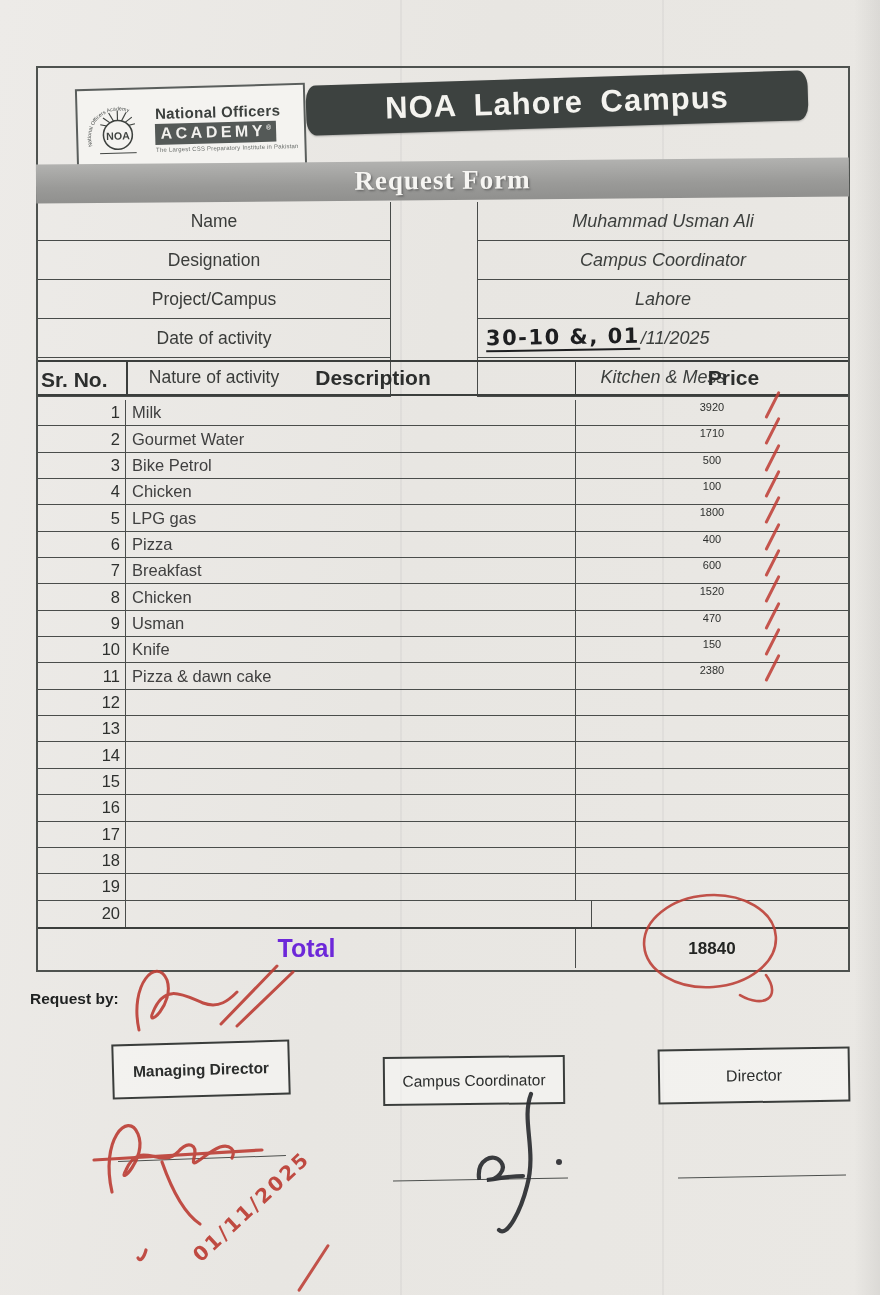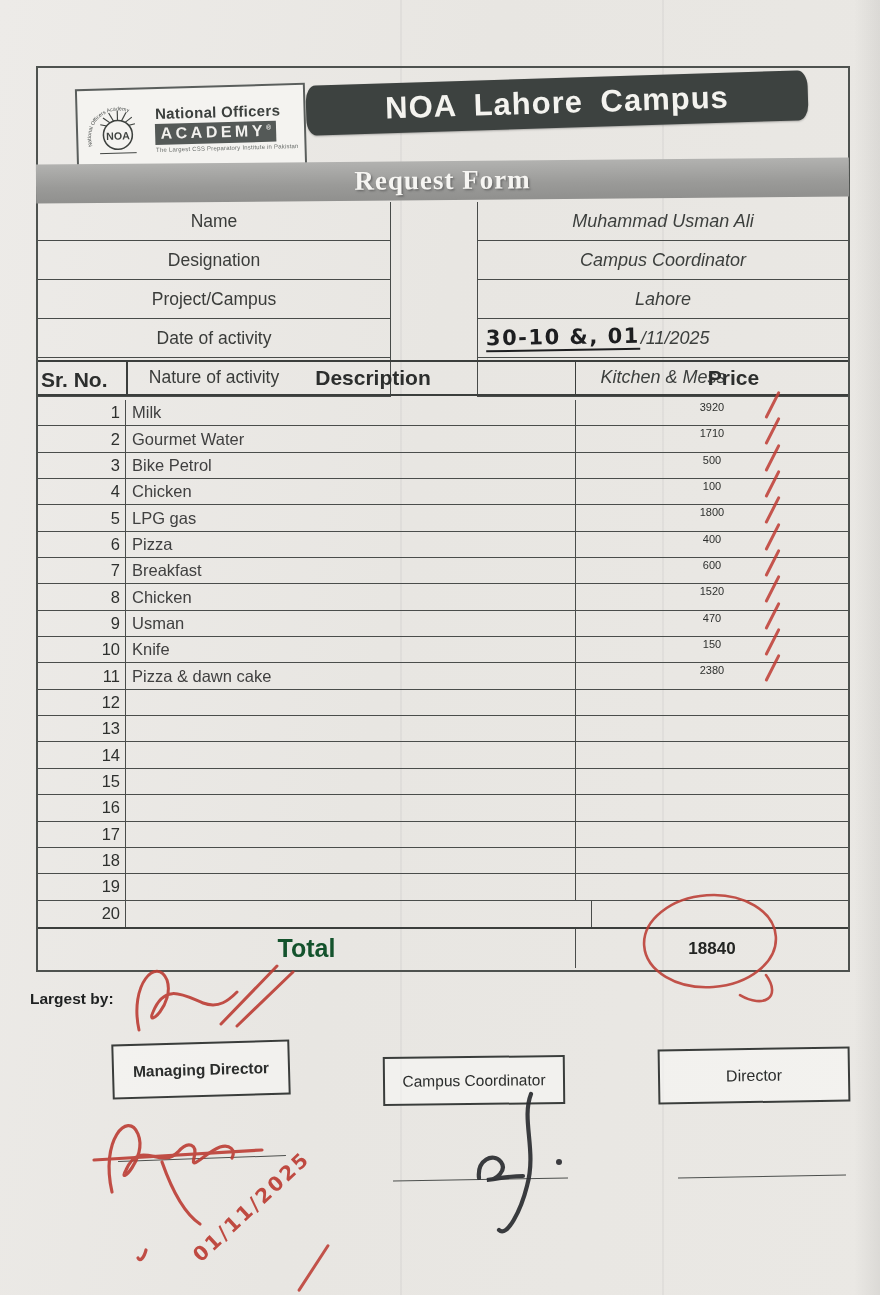--- a/index.html
+++ b/index.html
@@ -79,21 +79,21 @@
   .check { display:none; }
   .trow.checked .check { display:block; position:absolute; right:74px; top:-10px;
     width:3.2px; height:30px; background:#bf4038; transform:rotate(27deg);
     border-radius:3px; opacity:0.88; }
 
   
   .total-row { position:absolute; left:0; top:859px; width:810px; height:41px;
     display:grid; grid-template-columns:538px 272px;
     border-top:2.5px solid #3b3e3c; box-sizing:border-box; }
   .total-label-cell { display:flex; align-items:center; justify-content:center;
-    font-weight:bold; font-size:25px; color:#14532d; border-right:1.8px solid #4a4d4b; }
+    font-weight:bold; font-size:25px; color:#6d28d9; border-right:1.8px solid #4a4d4b; }
   .total-value-cell { display:flex; align-items:center; justify-content:center;
     font-weight:bold; font-size:17px; color:#232523; position:relative; }
   .total-circle { position:absolute; left:50%; top:50%; transform:translate(-50%,-47%);
     width:176px; height:136px; overflow:visible; pointer-events:none; }
 
   
   .approved-label { position:absolute; left:30px; top:990px; font-weight:bold;
     font-size:15.5px; color:#1f2121; }
   .sig-box { position:absolute; border:2.5px solid #3a3d3b; background:rgba(250,250,247,0.55);
     display:flex; align-items:center; justify-content:center; color:#2b2d2c; box-sizing:border-box; }
@@ -376,21 +376,21 @@
       <svg class="total-circle" viewBox="0 0 176 136">
         <g fill="none" stroke="#bc3d34" stroke-width="2.6" stroke-linecap="round" opacity="0.88">
           <ellipse cx="86" cy="56" rx="66" ry="46" transform="rotate(-4 86 56)"></ellipse>
           <path d="M142,90 C158,112 140,124 116,110"></path>
         </g>
       </svg>
     </div>
   </div>
 </div>
 
-<div class="approved-label">Largest by:</div>
+<div class="approved-label">Request by:</div>
 
 <svg class="ink-svg svg-approved" viewBox="0 0 190 100">
   <g fill="none" stroke="#bc3d34" stroke-width="3" stroke-linecap="round" opacity="0.9">
     <path d="M14,80 C4,34 32,6 42,30 C50,54 20,80 28,62 C40,32 60,46 78,53 C94,59 104,50 112,42"></path>
     <path d="M96,74 L152,16"></path>
     <path d="M112,76 L168,22"></path>
   </g>
 </svg>
 
 <div class="sig-box box-md">

